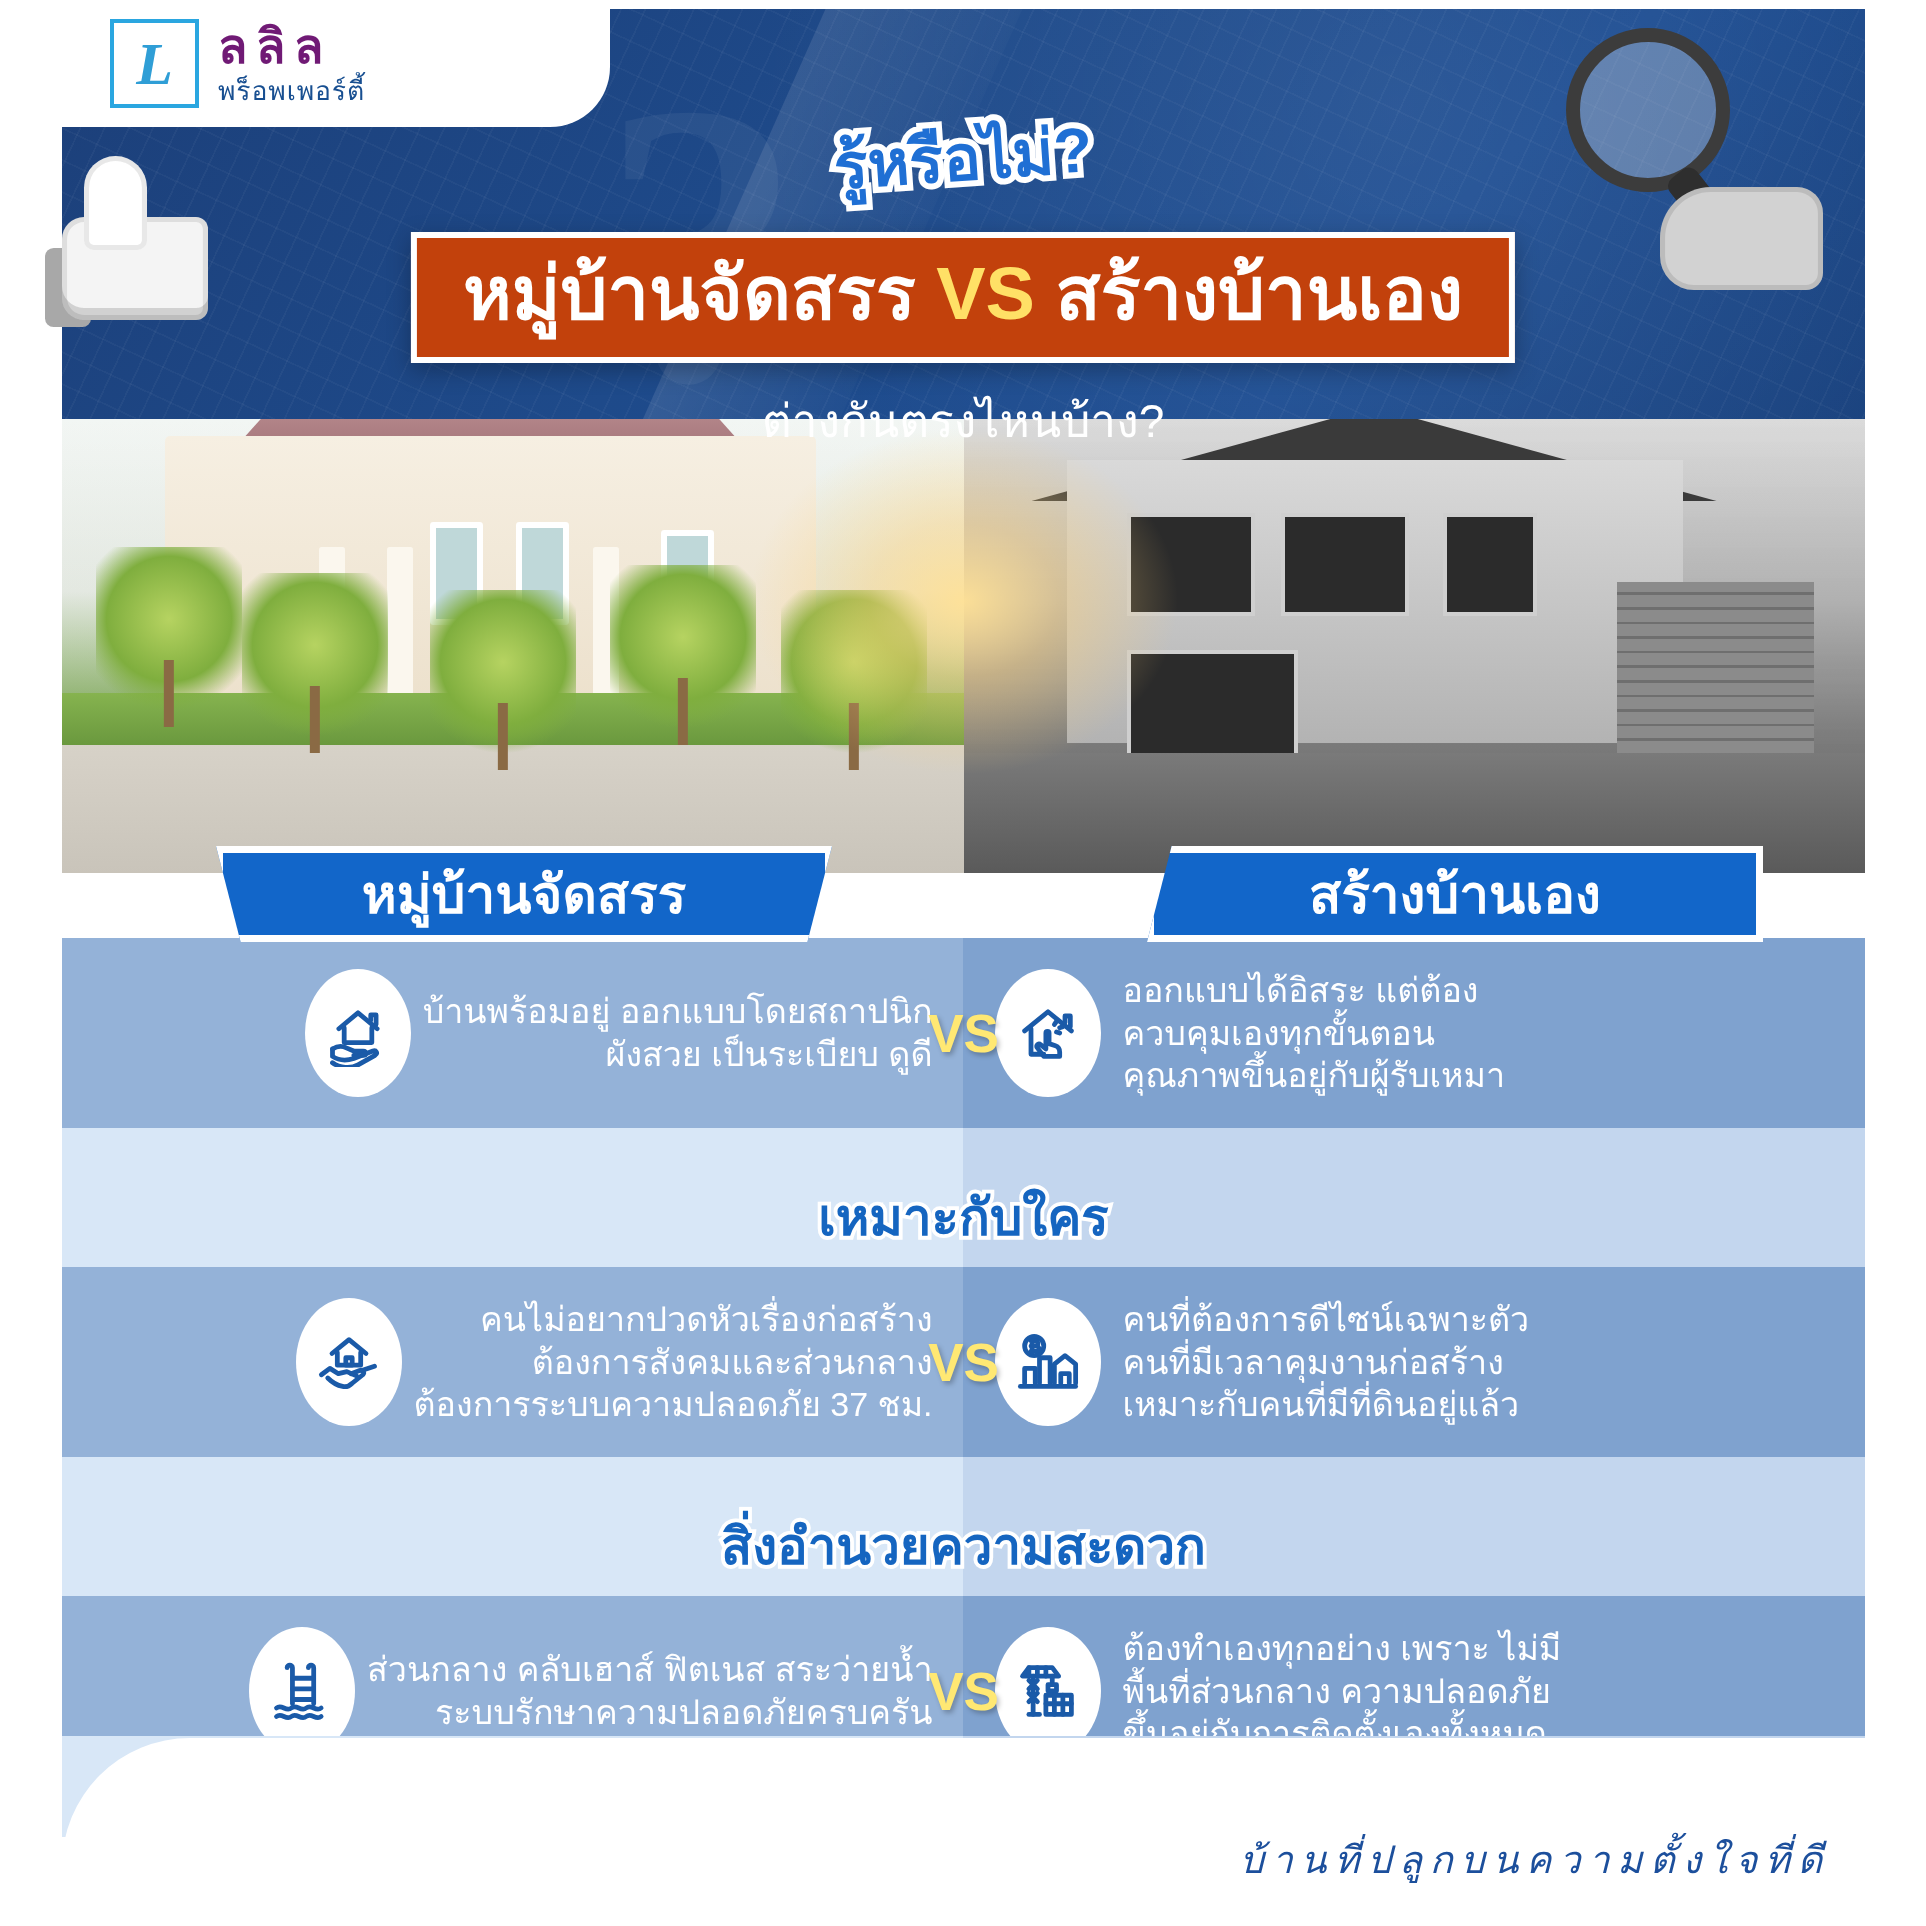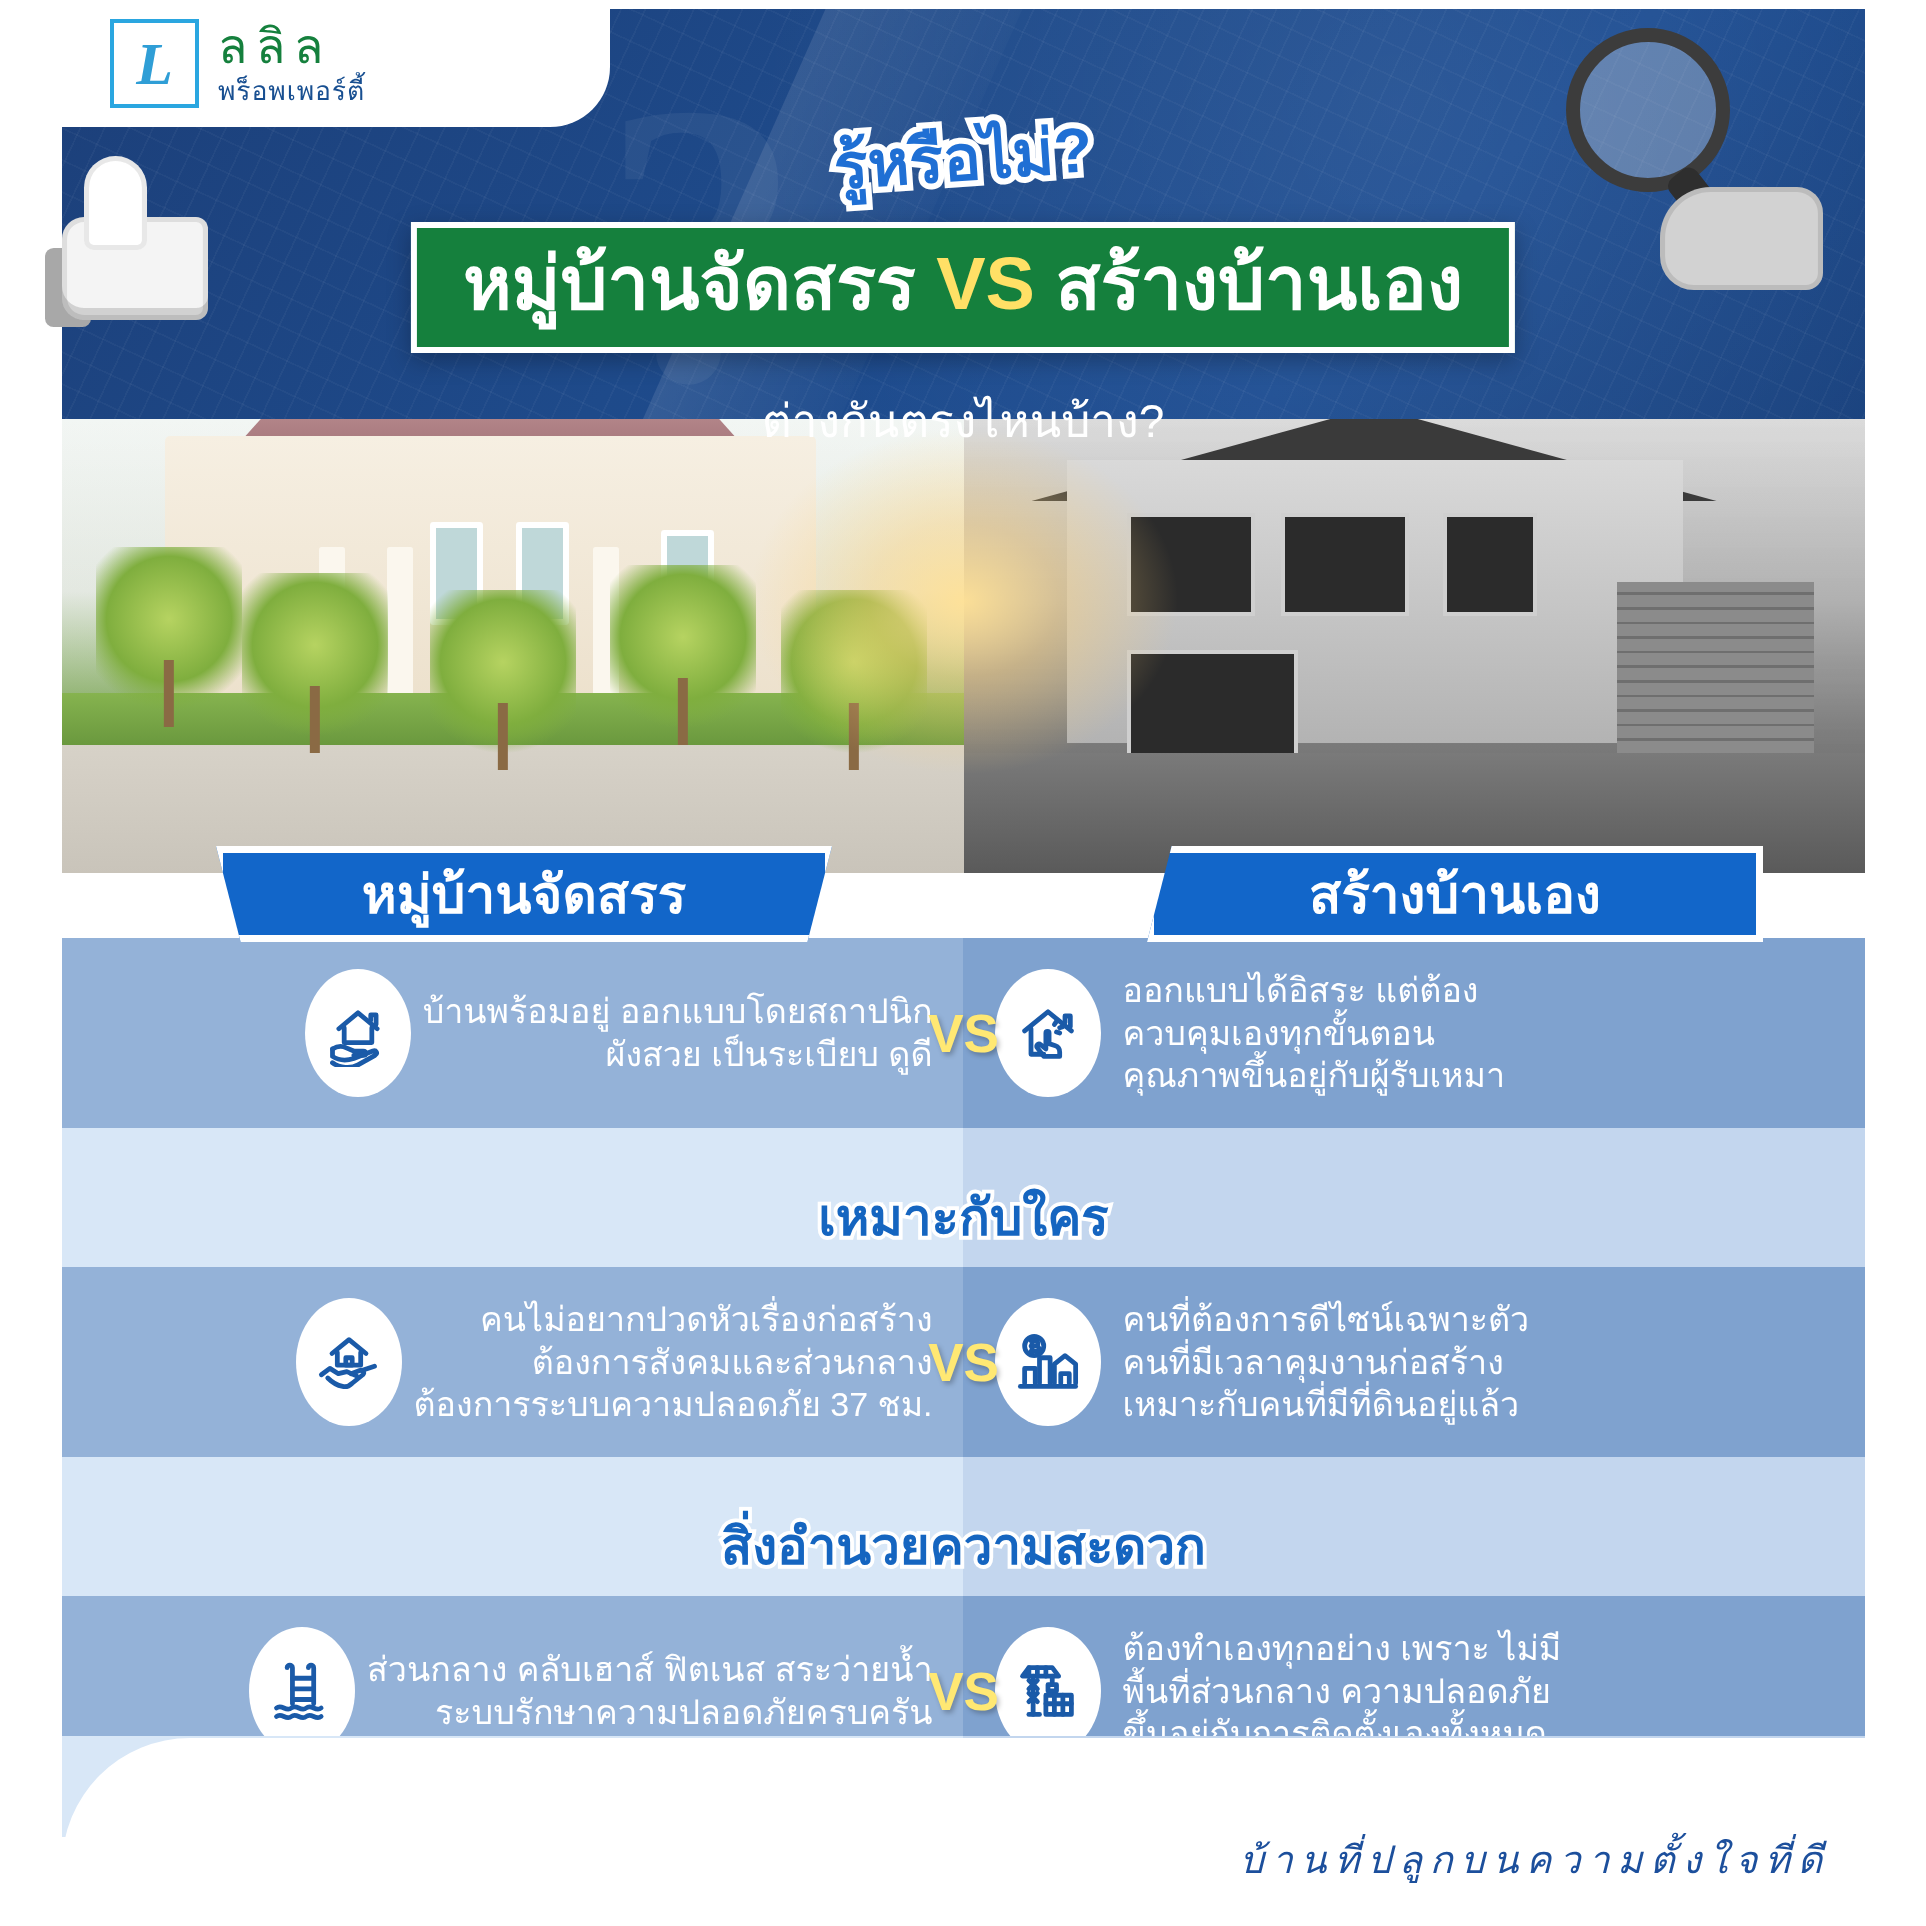--- a/index.html
+++ b/index.html
@@ -44,21 +44,21 @@
   .logo-wrap { position:absolute; left:110px; top:19px; display:flex; align-items:center; gap:19px; z-index:10; }
   .logo-mark {
     width:89px; height:89px; border:4.3px solid #2aa6e0; background:#fff;
     display:flex; align-items:center; justify-content:center;
   }
   .logo-mark span {
     font-family:"Liberation Serif",serif; font-style:italic; font-weight:700;
     font-size:60px; color:#2f9ed6; line-height:1;
   }
   .logo-txt { display:flex; flex-direction:column; line-height:1; }
-  .logo-txt .l1 { font-size:48px; color:#15803d; font-weight:400; letter-spacing:8.6px; }
+  .logo-txt .l1 { font-size:48px; color:#701a75; font-weight:700; letter-spacing:8.6px; }
   .logo-txt .l2 { font-size:26.5px; color:#184f91; margin-top:6.8px; letter-spacing:0.9px; }
 
   
   .thumb {
     position:absolute; left:45px; top:154px; width:188px; height:171px; z-index:8;
     filter:grayscale(1) contrast(1.3);
   }
   .thumb .palm {
     position:absolute; left:17px; top:63px; width:146px; height:103px;
     background:#d9d9d9; border-radius:22px 12px 12px 22px;
@@ -93,22 +93,22 @@
   
   .badge {
     position:absolute; left:50%; top:108px; transform:translateX(-50%) rotate(-4deg);
     font-size:63px; font-weight:700; color:#1f6fd4;
     -webkit-text-stroke:12px #ffffff; paint-order:stroke fill;
     white-space:nowrap; z-index:12;
   }
 
   
   .title-bar {
-    position:absolute; left:50%; top:222px; transform:translateX(-50%);
-    background:#15803d; border:6.8px solid #ffffff;
+    position:absolute; left:50%; top:232px; transform:translateX(-50%);
+    background:#c2410c; border:6.8px solid #ffffff;
     padding:15.4px 46px 22px; z-index:11; box-shadow:0 6.8px 22px rgba(0,0,0,.28);
   }
   .title-bar .t {
     font-size:74px; font-weight:700; color:#ffffff; white-space:nowrap; line-height:1.1;
   }
   .title-bar .t .vs { color:#ffe066; }
   .subtitle {
     position:absolute; left:50%; top:384px; transform:translateX(-50%);
     font-size:46px; color:#ffffff; font-weight:500; white-space:nowrap; z-index:11;
   }

